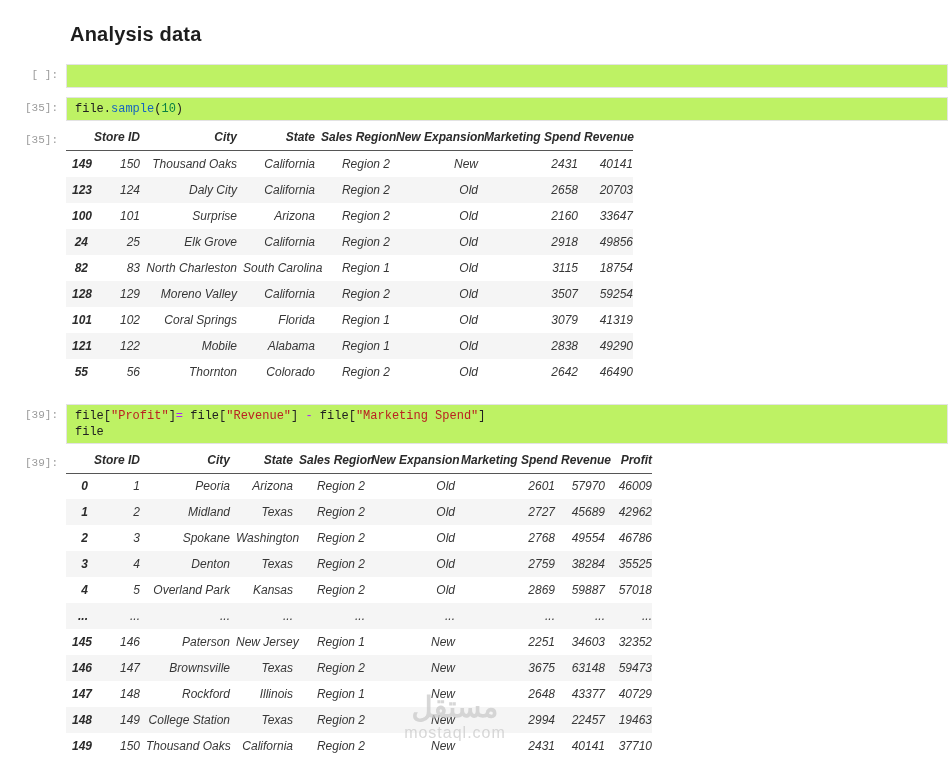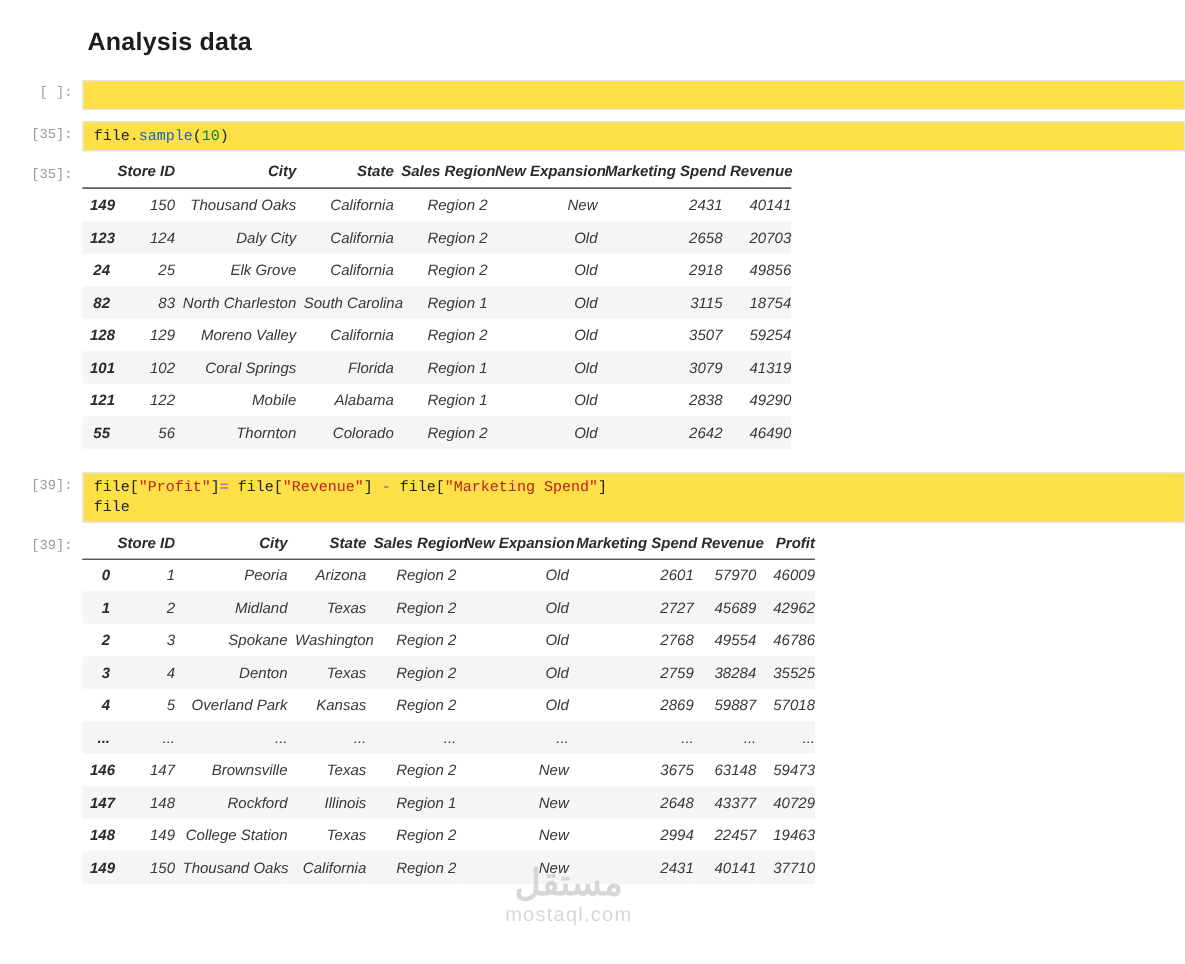--- a/index.html
+++ b/index.html
@@ -27,21 +27,21 @@
     flex: none;
     text-align: right;
     font-family: "Liberation Mono", "DejaVu Sans Mono", monospace;
     font-size: 11px;
     color: #9b9b9b;
     padding-top: 5px;
     white-space: pre;
   }
   .content { flex: 1; margin-left: 8px; min-width: 0; }
   .input-box {
-    background: #fde047;
+    background: #bef264;
     border: 1px solid #e3e3e3;
     padding: 3px 8px;
     font-family: "Liberation Mono", "DejaVu Sans Mono", monospace;
     font-size: 12px;
     line-height: 16px;
     color: #212121;
     min-height: 24px;
     white-space: pre;
   }
   .code-line { height: 16px; white-space: pre; }
@@ -173,20 +173,30 @@
             <th>123</th>
             <td>124</td>
             <td>Daly City</td>
             <td>California</td>
             <td>Region 2</td>
             <td>Old</td>
             <td>2658</td>
             <td>20703</td>
           </tr>
           <tr>
+            <th>100</th>
+            <td>101</td>
+            <td>Surprise</td>
+            <td>Arizona</td>
+            <td>Region 2</td>
+            <td>Old</td>
+            <td>2160</td>
+            <td>33647</td>
+          </tr>
+          <tr>
             <th>24</th>
             <td>25</td>
             <td>Elk Grove</td>
             <td>California</td>
             <td>Region 2</td>
             <td>Old</td>
             <td>2918</td>
             <td>49856</td>
           </tr>
           <tr>
@@ -329,20 +339,31 @@
             <td>...</td>
             <td>...</td>
             <td>...</td>
             <td>...</td>
             <td>...</td>
             <td>...</td>
             <td>...</td>
             <td>...</td>
           </tr>
           <tr>
+            <th>145</th>
+            <td>146</td>
+            <td>Paterson</td>
+            <td>New Jersey</td>
+            <td>Region 1</td>
+            <td>New</td>
+            <td>2251</td>
+            <td>34603</td>
+            <td>32352</td>
+          </tr>
+          <tr>
             <th>146</th>
             <td>147</td>
             <td>Brownsville</td>
             <td>Texas</td>
             <td>Region 2</td>
             <td>New</td>
             <td>3675</td>
             <td>63148</td>
             <td>59473</td>
           </tr>

